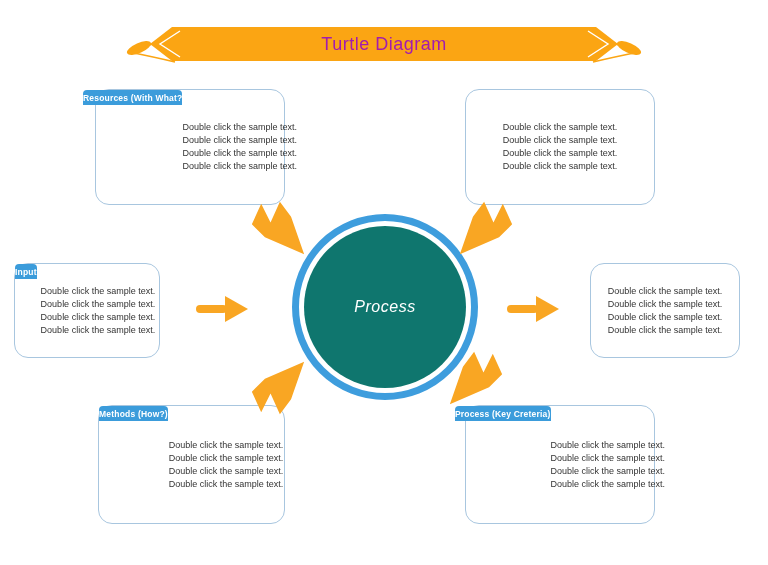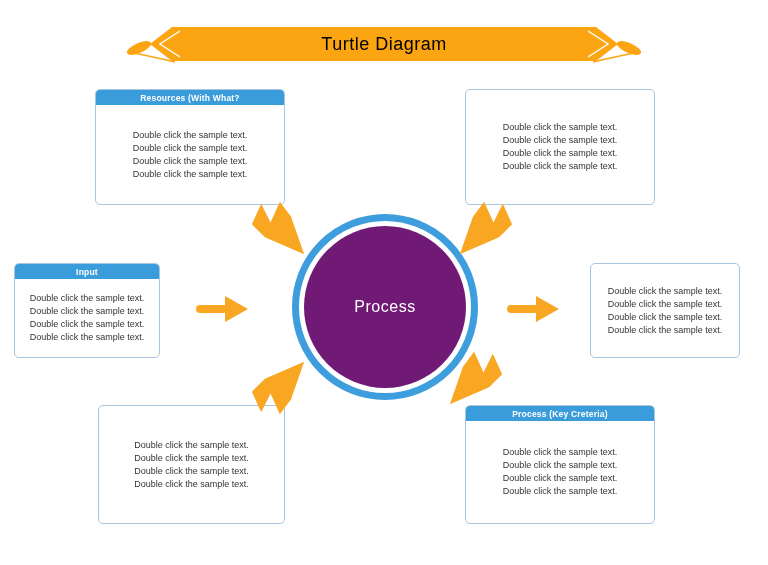--- a/index.html
+++ b/index.html
@@ -7,27 +7,27 @@
     width:768px;height:565px;position:relative;overflow:hidden;
     background:#ffffff;font-family:"Liberation Sans",sans-serif;
   }
 
   
   .banner{position:absolute;left:126px;top:24px;width:516px;height:40px}
   .banner svg{position:absolute;left:0;top:0}
   .banner-title{
     position:absolute;left:0;top:0;width:100%;height:40px;
     display:flex;align-items:center;justify-content:center;
-    color:#000000;font-size:18px;font-weight:400;letter-spacing:.5px;
+    color:#a21caf;font-size:18px;font-weight:400;letter-spacing:.5px;
   }
 
   
   .box{
     position:absolute;background:#ffffff;border:1px solid #a8c6df;
-    border-radius:5px;display:flex;flex-direction:column;box-sizing:border-box;justify-content:center;
+    border-radius:14px;display:flex;box-sizing:border-box;justify-content:center;
   }
   .box-header{
     height:15px;background:#3b9cdb;border-radius:4px 4px 0 0;
     display:flex;align-items:center;justify-content:center;
     color:#ffffff;font-size:8.5px;font-weight:bold;letter-spacing:.2px;flex:0 0 auto;
   }
   .box-body{
     flex:1;display:flex;flex-direction:column;justify-content:center;
     align-items:center;gap:4px;
   }
@@ -39,23 +39,23 @@
   .box-ou{left:590px;top:263px;width:150px;height:95px}
   .box-me{left:98px; top:405px;width:187px;height:119px}
   .box-ms{left:465px;top:405px;width:190px;height:119px}
 
   
   .process{
     position:absolute;left:292px;top:214px;width:186px;height:186px;
     border:7px solid #3e9ddd;border-radius:50%;box-sizing:border-box;
   }
   .process-inner{
-    position:absolute;inset:5px;background:#701a75;border-radius:50%;
+    position:absolute;inset:5px;background:#0f766e;border-radius:50%;
     display:flex;align-items:center;justify-content:center;
-    color:#ffffff;font-size:16px;letter-spacing:.5px;
+    color:#ffffff;font-size:16px;letter-spacing:.5px;font-style:italic;
   }
 
   
   .diag{position:absolute;width:56px;height:56px;z-index:5}
   .harrow{position:absolute;width:56px;height:30px;z-index:5}
   .flipx{transform:scaleX(-1)}
   .flipy{transform:scaleY(-1)}
   .arrow-fill{fill:#f9a623}
 </style>
 </head>
@@ -112,20 +112,23 @@
 <div class="box box-ou">
   <div class="box-body">
     <div class="line">Double click the sample text.</div>
     <div class="line">Double click the sample text.</div>
     <div class="line">Double click the sample text.</div>
     <div class="line">Double click the sample text.</div>
   </div>
 </div>
 
 <div class="box box-me">
+  <div class="box-header">
+    <span>Methods (How?)</span>
+  </div>
   <div class="box-body">
     <div class="line">Double click the sample text.</div>
     <div class="line">Double click the sample text.</div>
     <div class="line">Double click the sample text.</div>
     <div class="line">Double click the sample text.</div>
   </div>
 </div>
 
 <div class="box box-ms">
   <div class="box-header">

